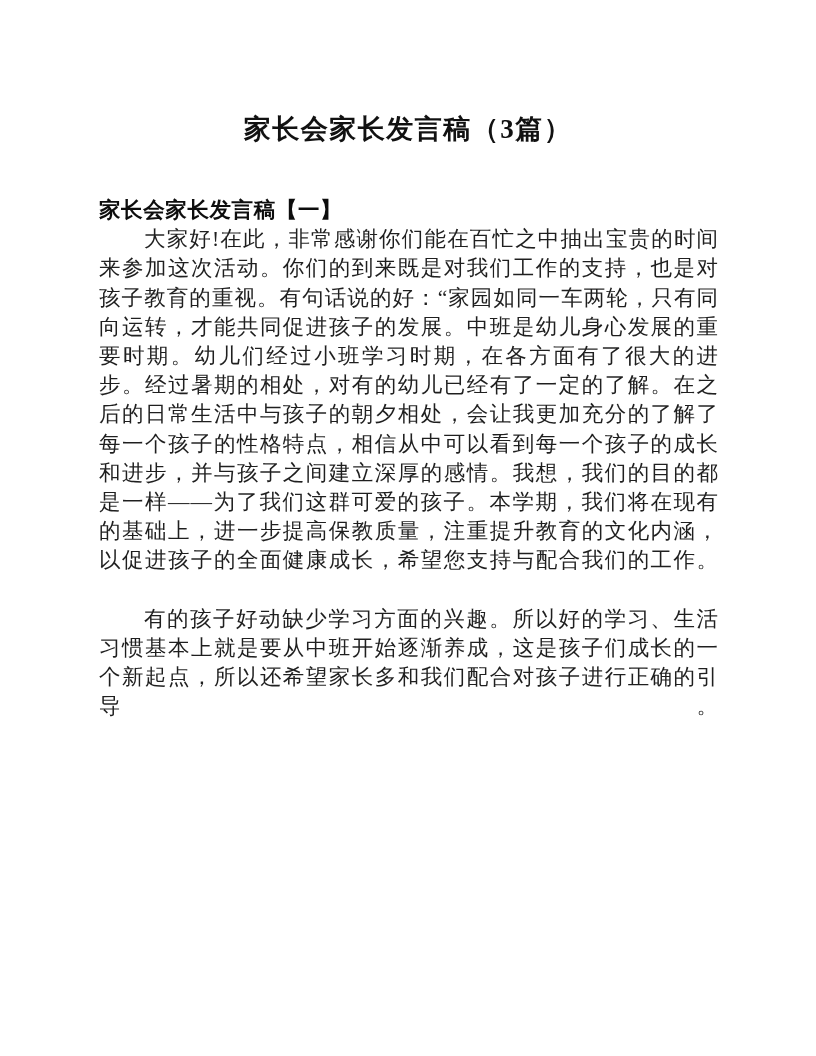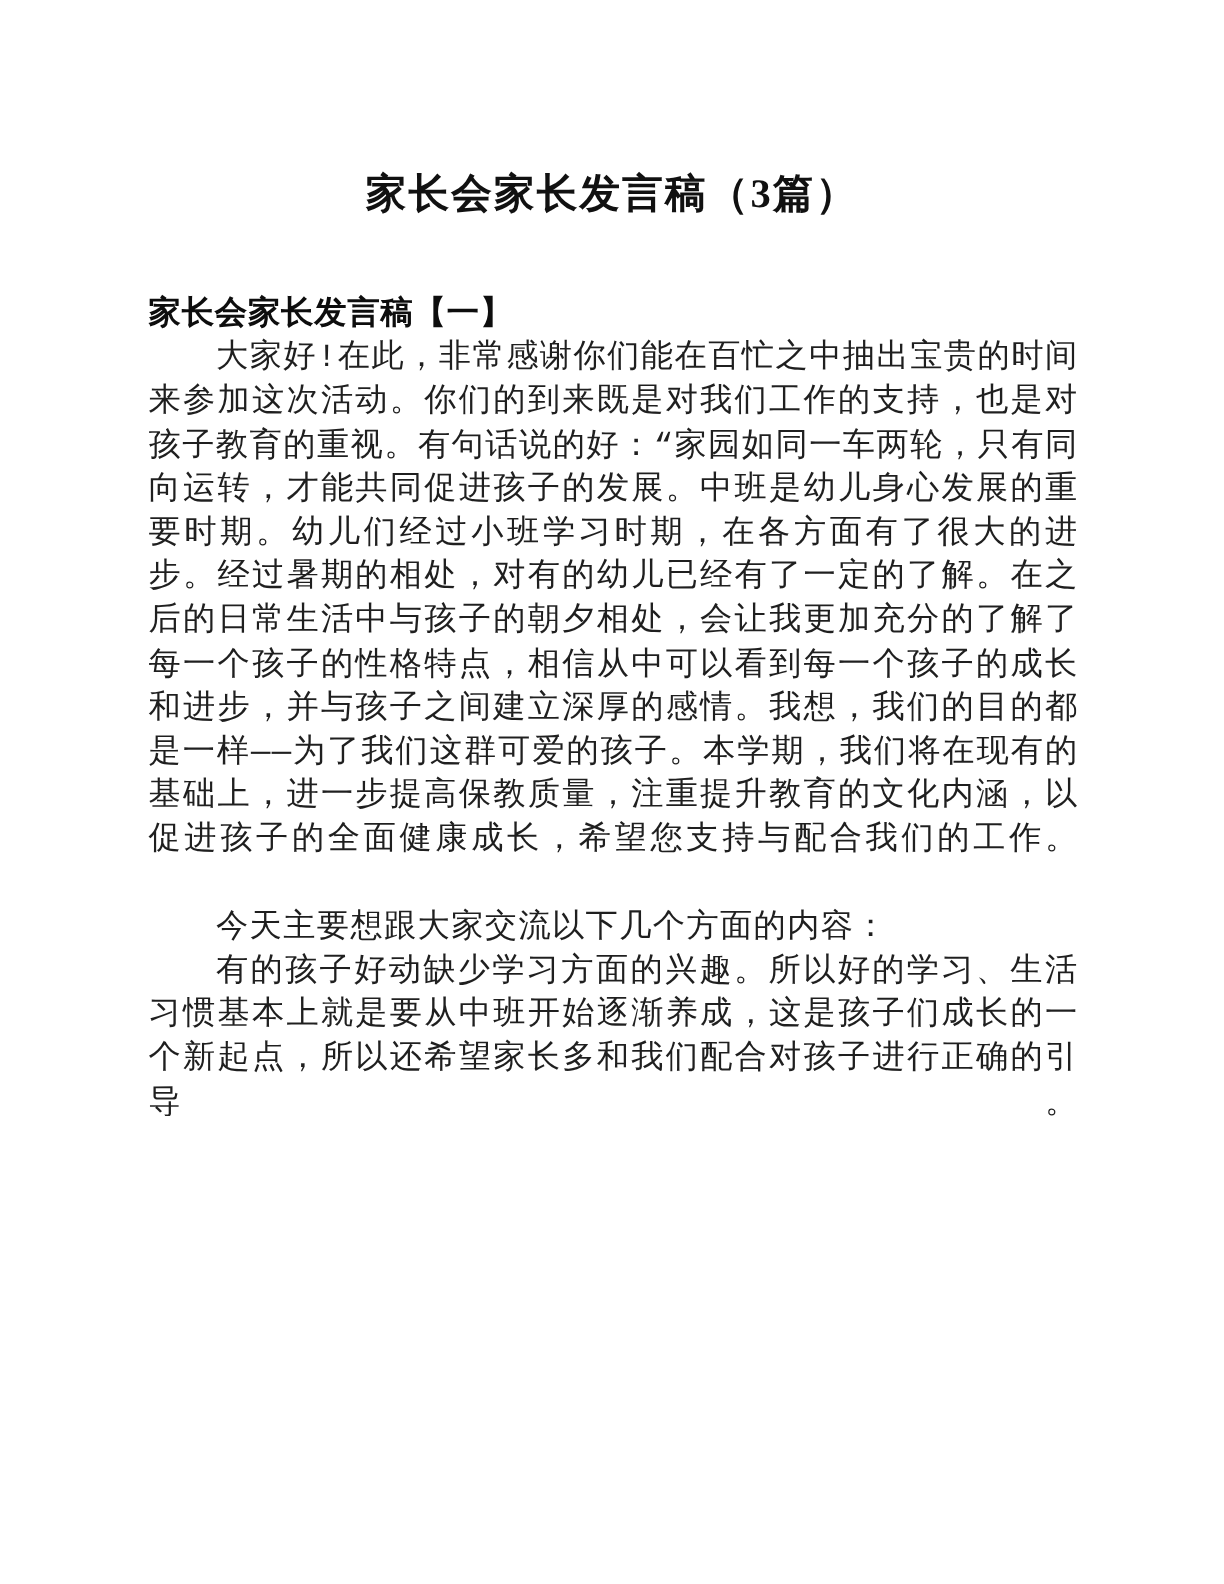--- a/index.html
+++ b/index.html
@@ -47,21 +47,21 @@
 
   .para {
     margin: 0;
     font-size: 21.5px;
     line-height: 29.2px;
     text-align: justify;
     text-justify: inter-character;
     letter-spacing: 0.9px;
     color: #1f1f1f;
     word-break: break-all;
-    font-family: Liberation Mono, monospace;
+    font-family: Liberation Serif, serif;
   }
 
   .para.heading {
     font-weight: bold;
     text-indent: 0;
     color: #0d0d0d;
     letter-spacing: 0.6px;
   }
 
   .para.indent {
@@ -85,21 +85,20 @@
 
   <h1 class="doc-title">家长会家长发言稿（3篇）</h1>
 
   <div class="doc-body">
 
     <p class="para heading nostretch">家长会家长发言稿【一】</p>
 
 
     <p class="para indent">大家好!在此，非常感谢你们能在百忙之中抽出宝贵的时间来参加这次活动。你们的到来既是对我们工作的支持，也是对孩子教育的重视。有句话说的好：“家园如同一车两轮，只有同向运转，才能共同促进孩子的发展。中班是幼儿身心发展的重要时期。幼儿们经过小班学习时期，在各方面有了很大的进步。经过暑期的相处，对有的幼儿已经有了一定的了解。在之后的日常生活中与孩子的朝夕相处，会让我更加充分的了解了每一个孩子的性格特点，相信从中可以看到每一个孩子的成长和进步，并与孩子之间建立深厚的感情。我想，我们的目的都是一样——为了我们这群可爱的孩子。本学期，我们将在现有的基础上，进一步提高保教质量，注重提升教育的文化内涵，以促进孩子的全面健康成长，希望您支持与配合我们的工作。</p>
 
-    <p class="para indent nostretch">今天主要想跟大家交流以下几个方面的内容：</p>
 
     <p class="para indent">有的孩子好动缺少学习方面的兴趣。所以好的学习、生活习惯基本上就是要从中班开始逐渐养成，这是孩子们成长的一个新起点，所以还希望家长多和我们配合对孩子进行正确的引导。</p>
 
 
     <p class="para indent">这时候的孩子，最需要的就是在这个成长过程中，多给他们鼓励，培养他们的信心，激励他们健康快乐成长，促进孩子们更好更全面的发展，总之，一句话：有成长就有成功，有快乐就有幸福</p>
 
   </div>
 
 </div>
 

